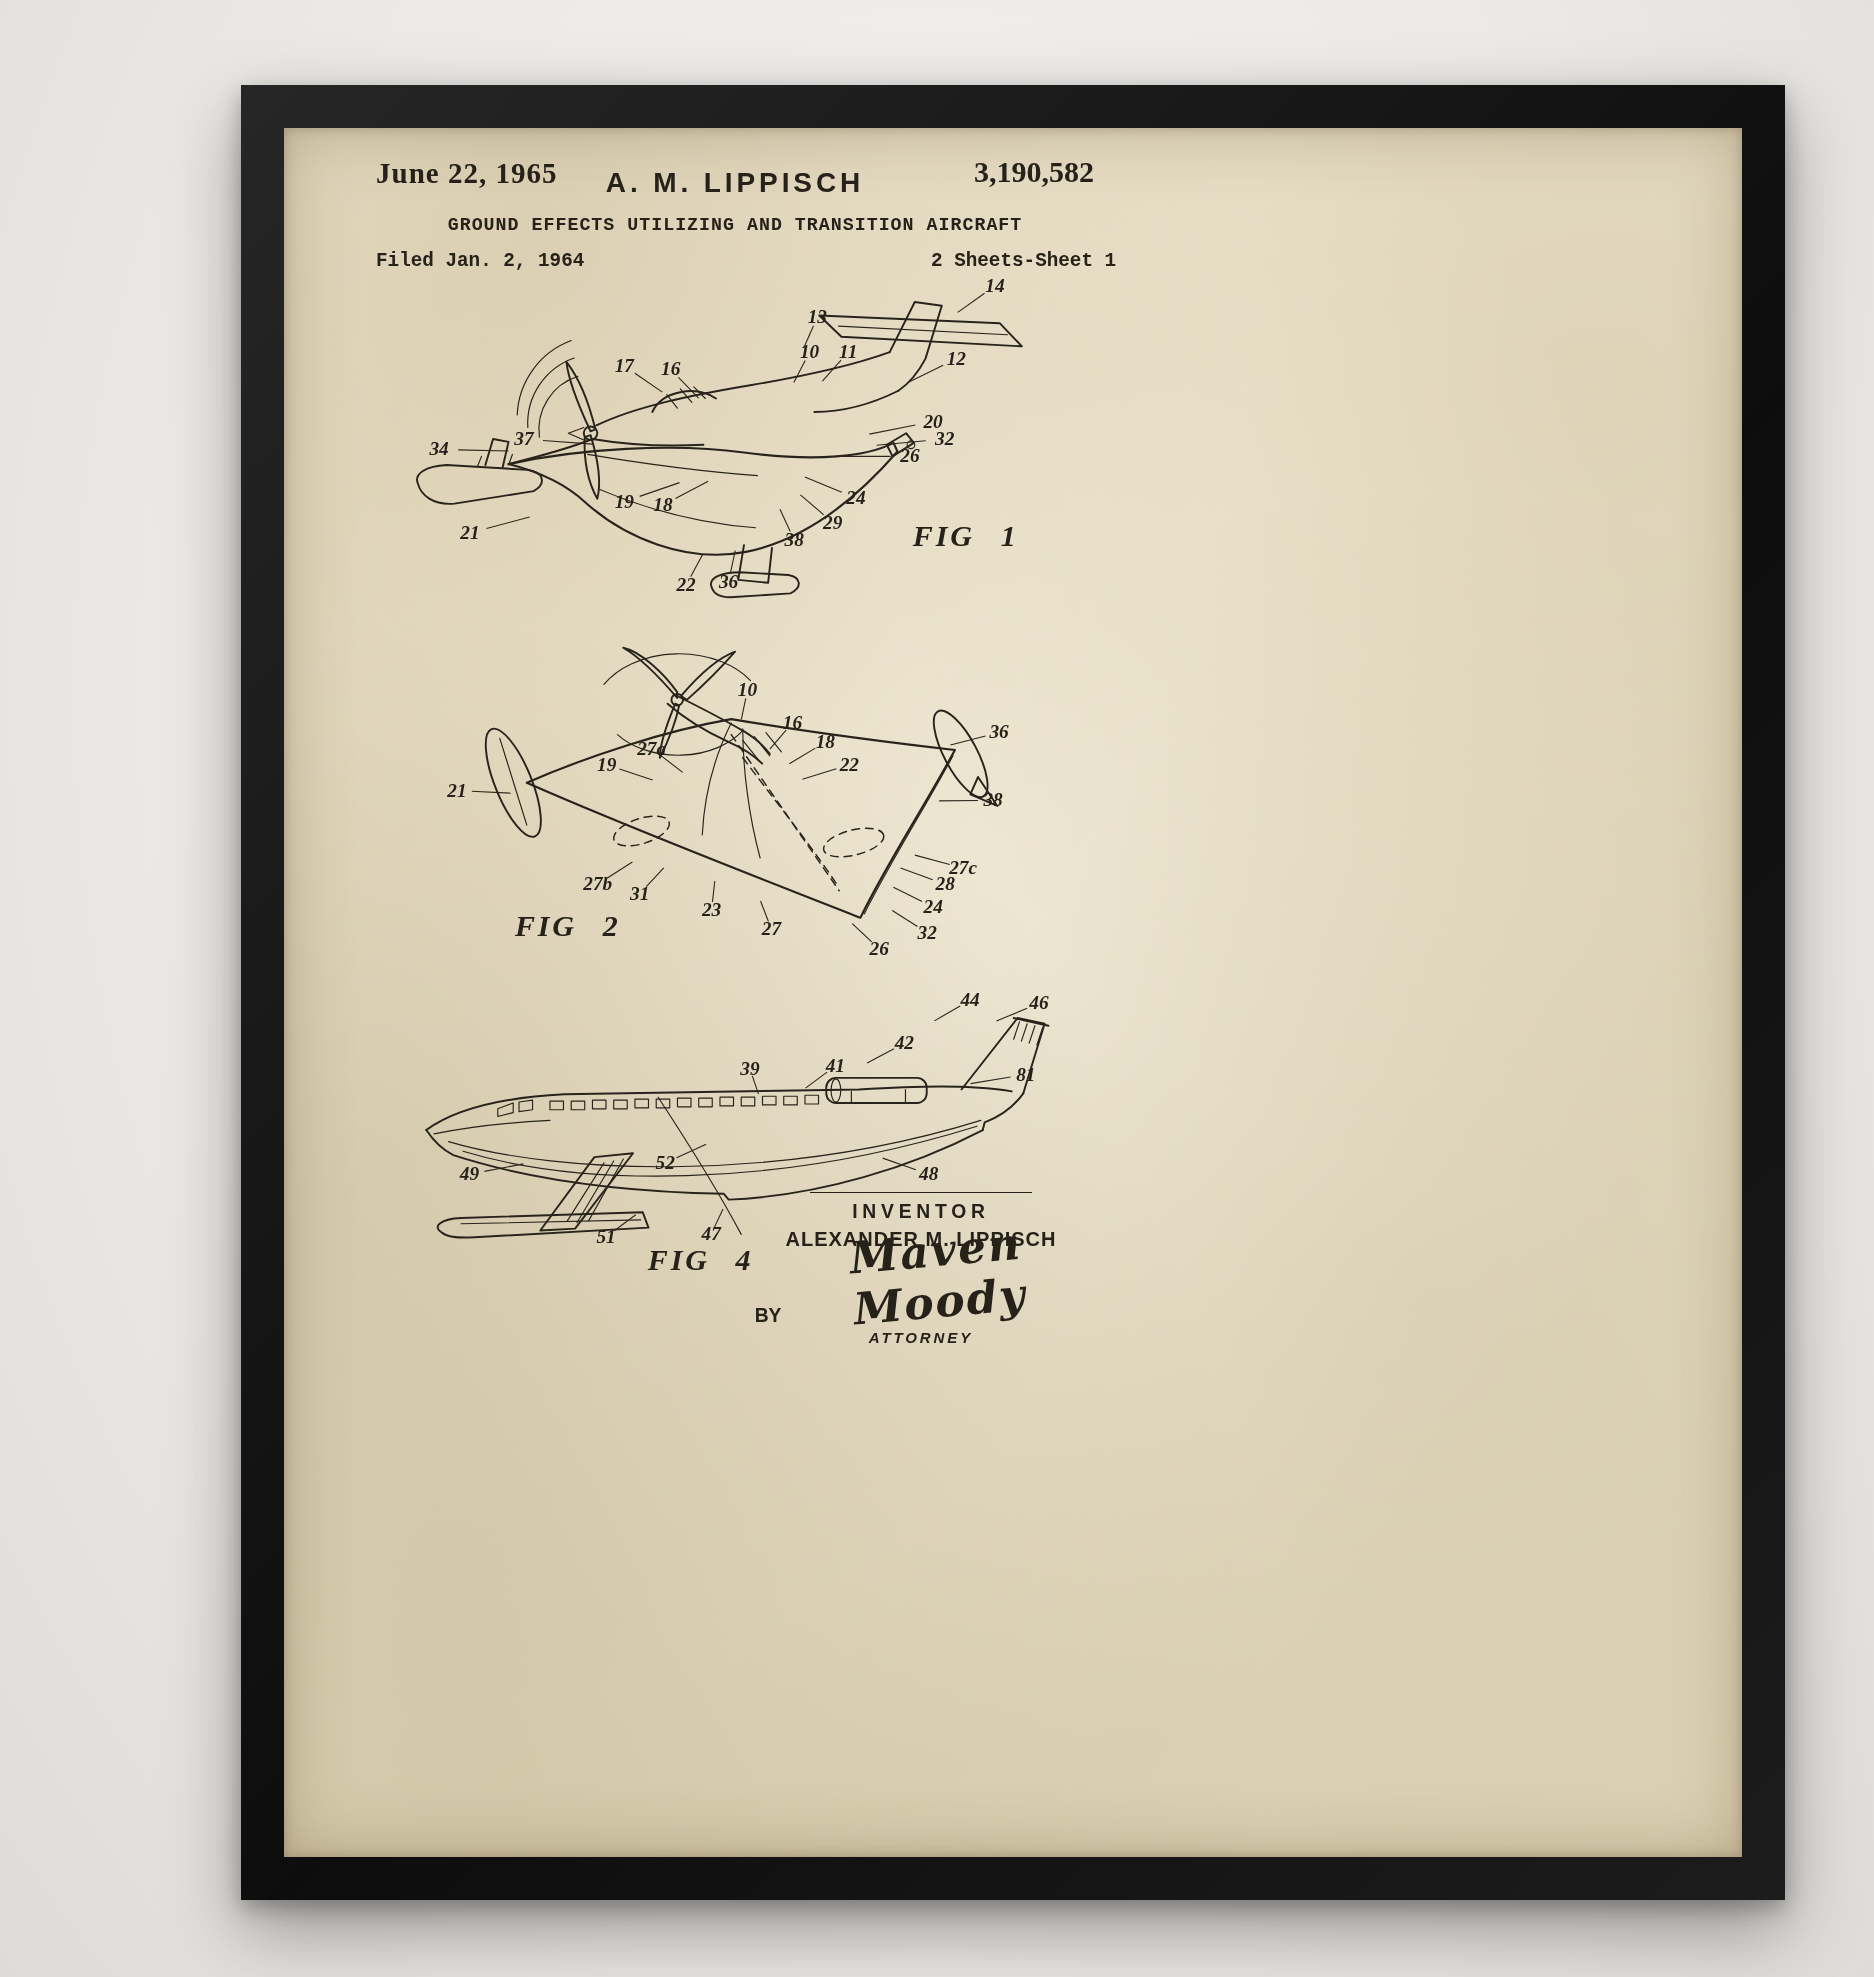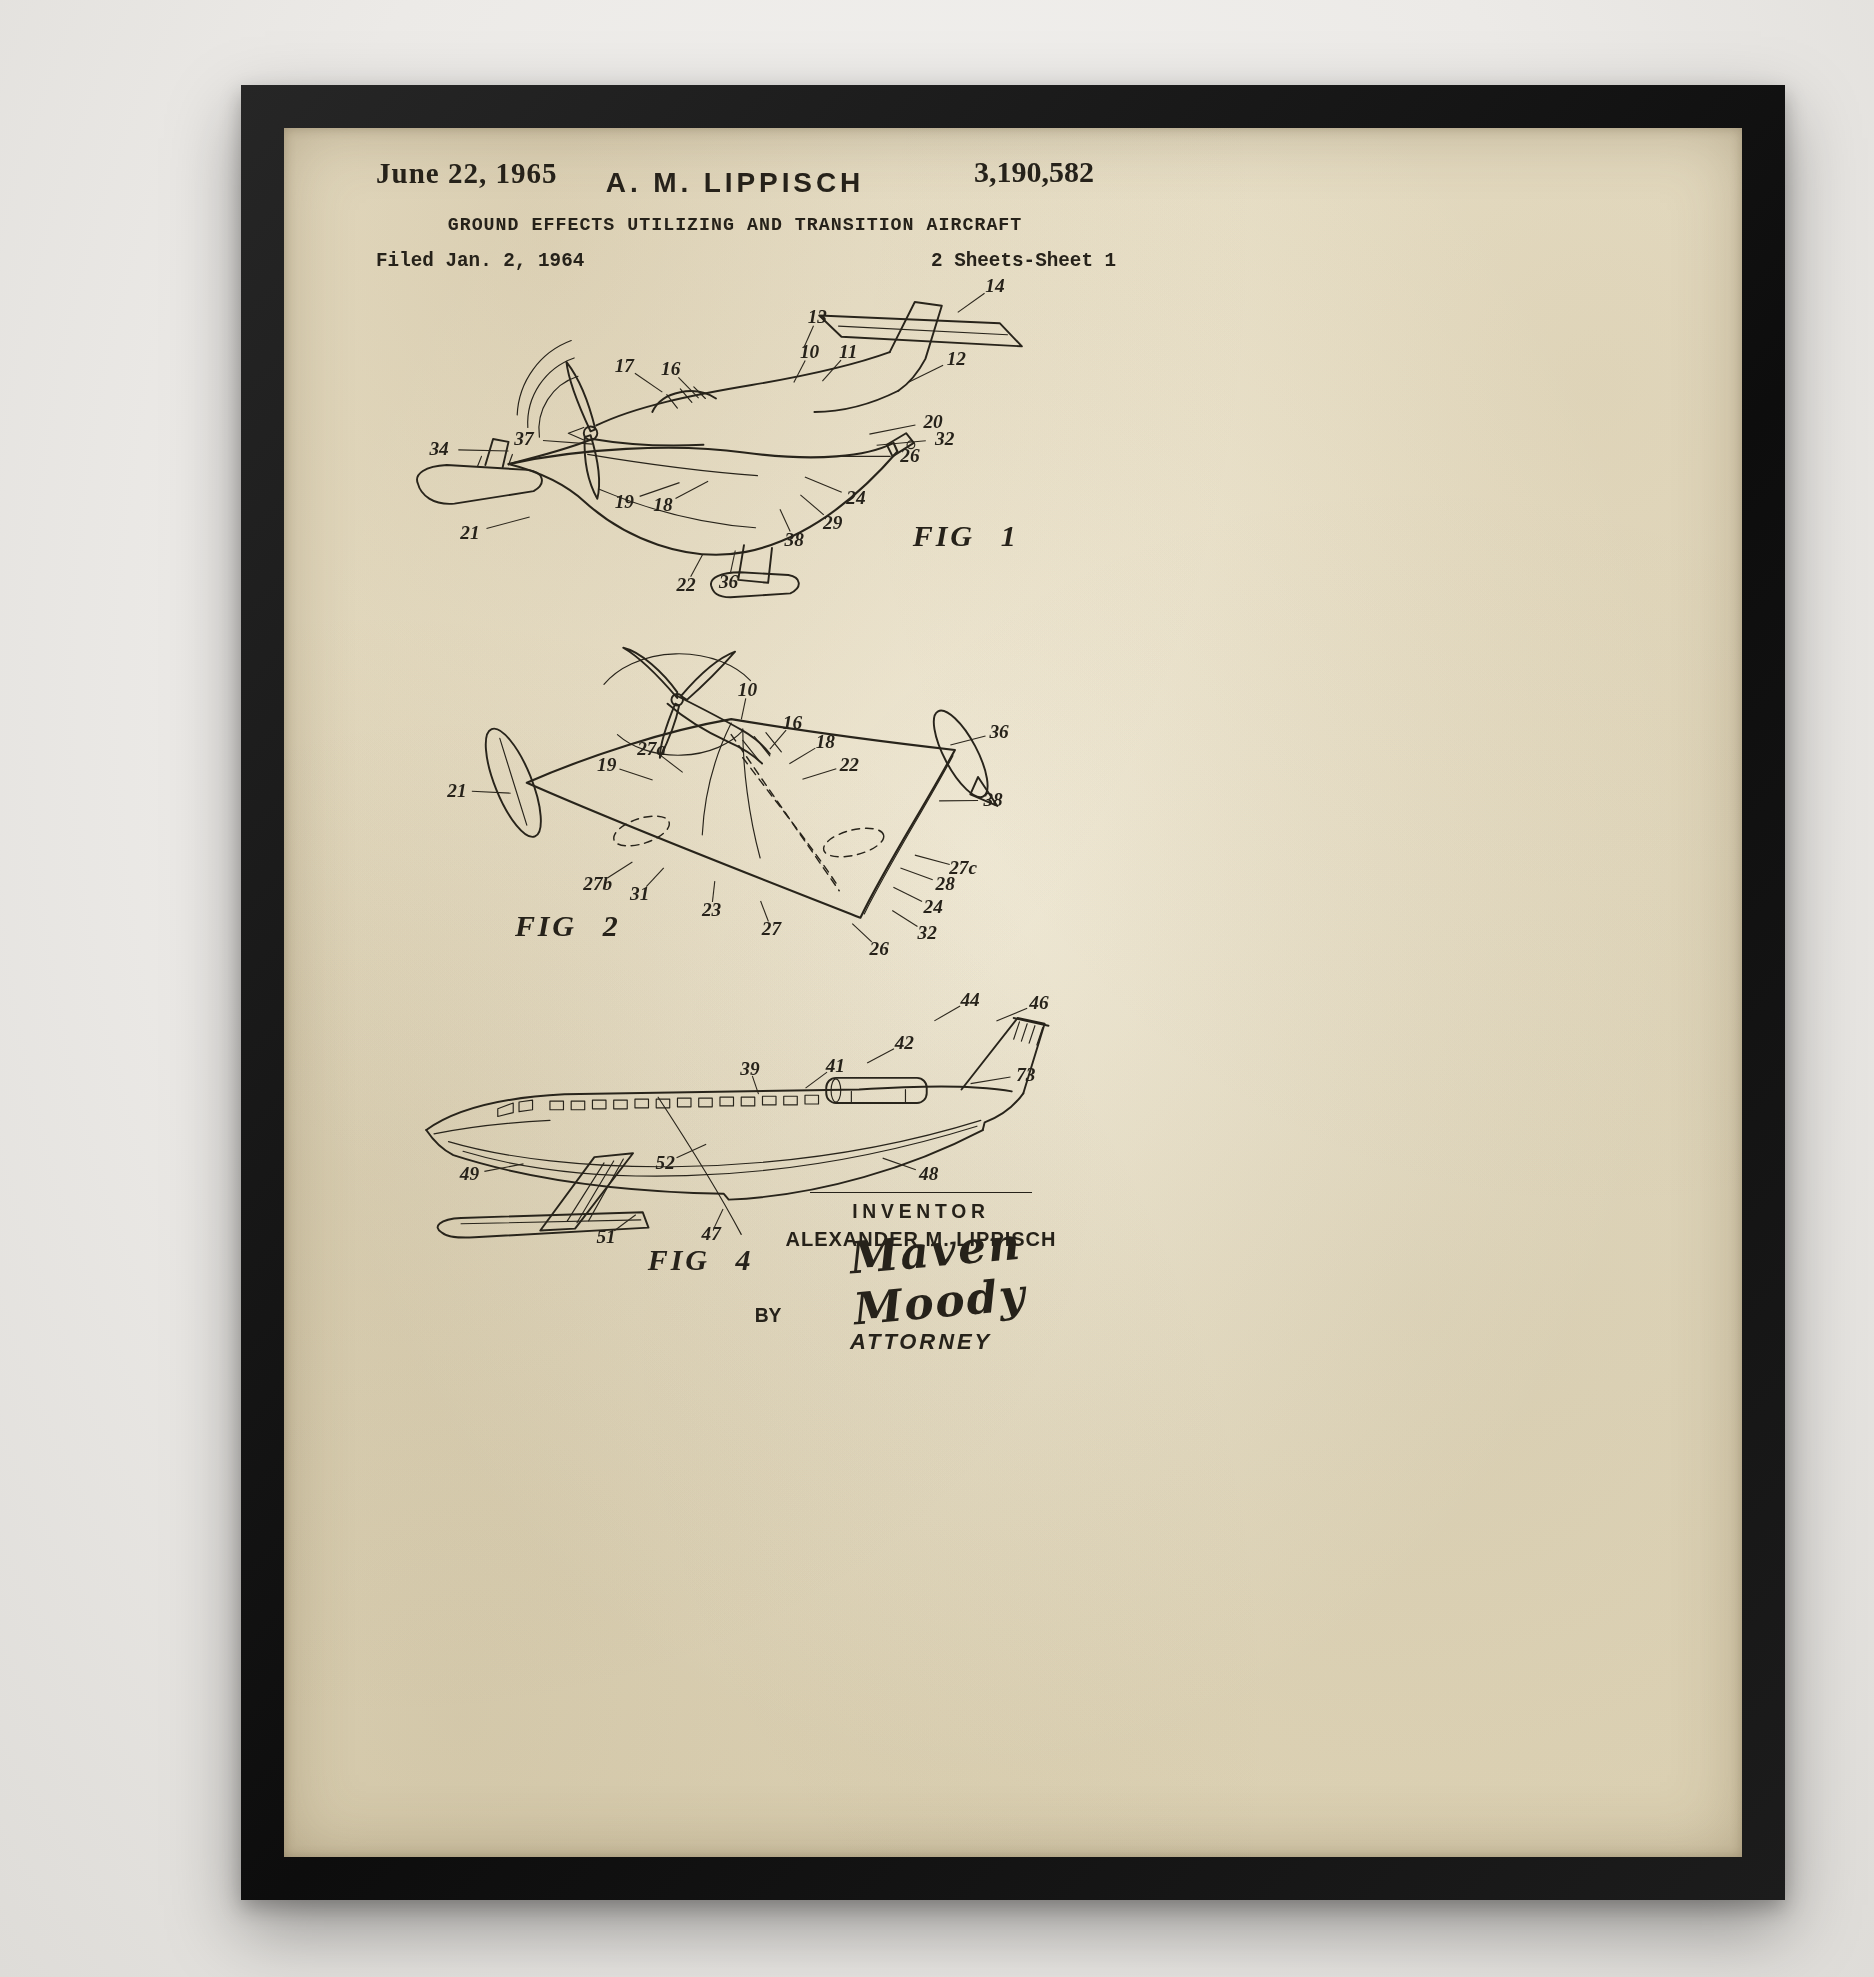--- a/index.html
+++ b/index.html
@@ -60,21 +60,21 @@
     font-family:"Liberation Serif",serif;white-space:nowrap;
   }
 
   .sig{position:absolute;left:463px;top:1064px;width:348px;text-align:center;font-family:"Liberation Sans",sans-serif}
   .sig-rule{width:222px;margin:0 auto 7.7px auto;border-top:1.9px solid #26221a}
   .sig-inventor{font-weight:bold;font-size:19.3px;letter-spacing:4.8px}
   .sig-name{font-weight:bold;font-size:20px;letter-spacing:1px;margin-top:5.8px}
   .sig-by-row{display:flex;align-items:flex-end;margin-top:11.6px;height:64px}
   .sig-by{font-weight:bold;font-size:19.3px;margin-left:7.7px}
   .sig-script{flex:1;font-style:italic;font-weight:bold;font-size:44px;font-family:"DejaVu Serif",serif;transform:rotate(-5deg);letter-spacing:1.9px}
-  .sig-attorney{font-weight:bold;font-style:italic;font-size:22px;letter-spacing:2.9px;margin-top:1.9px}
+  .sig-attorney{font-weight:bold;font-style:italic;font-size:15px;letter-spacing:2.9px;margin-top:1.9px}
 </style>
 </head>
 <body>
 
 <div class="frame">
   <div class="paper">
 
     <span class="hdr h-date">June 22, 1965</span>
     <span class="hdr h-author">A. M. LIPPISCH</span>
     <span class="hdr h-number">3,190,582</span>
@@ -315,21 +315,21 @@
           <line x1="77.757071019773" y1="63.42677815366235" x2="72.70545567118279" y2="59.33640135318444"></line>
           <line x1="31.855835422944118" y1="84.83831607526012" x2="35.121007522598816" y2="79.21793787093647"></line>
           <line x1="47.101772418604455" y1="83.55087271871635" x2="48.40638070697604" y2="77.18314178737887"></line>
         </svg>
       <div class="callouts">
           <span class="callout" style="left: 86%; top: 4%;">44</span>
           <span class="callout" style="left: 96.5%; top: 5%;">46</span>
           <span class="callout" style="left: 76%; top: 19%;">42</span>
           <span class="callout" style="left: 52.5%; top: 28%;">39</span>
           <span class="callout" style="left: 65.5%; top: 27%;">41</span>
-          <span class="callout" style="left: 94.5%; top: 30%;">73</span>
+          <span class="callout" style="left: 94.5%; top: 30%;">81</span>
           <span class="callout" style="left: 9.8%; top: 65%;">49</span>
           <span class="callout" style="left: 39.6%; top: 61%;">52</span>
           <span class="callout" style="left: 79.7%; top: 65%;">48</span>
           <span class="callout" style="left: 30.6%; top: 87%;">51</span>
           <span class="callout" style="left: 46.6%; top: 86%;">47</span>
         </div>
       <span class="fig-label" style="left: 45%; top: 95%;">FIG 4</span>
     </div>
 
     <div class="sig">

